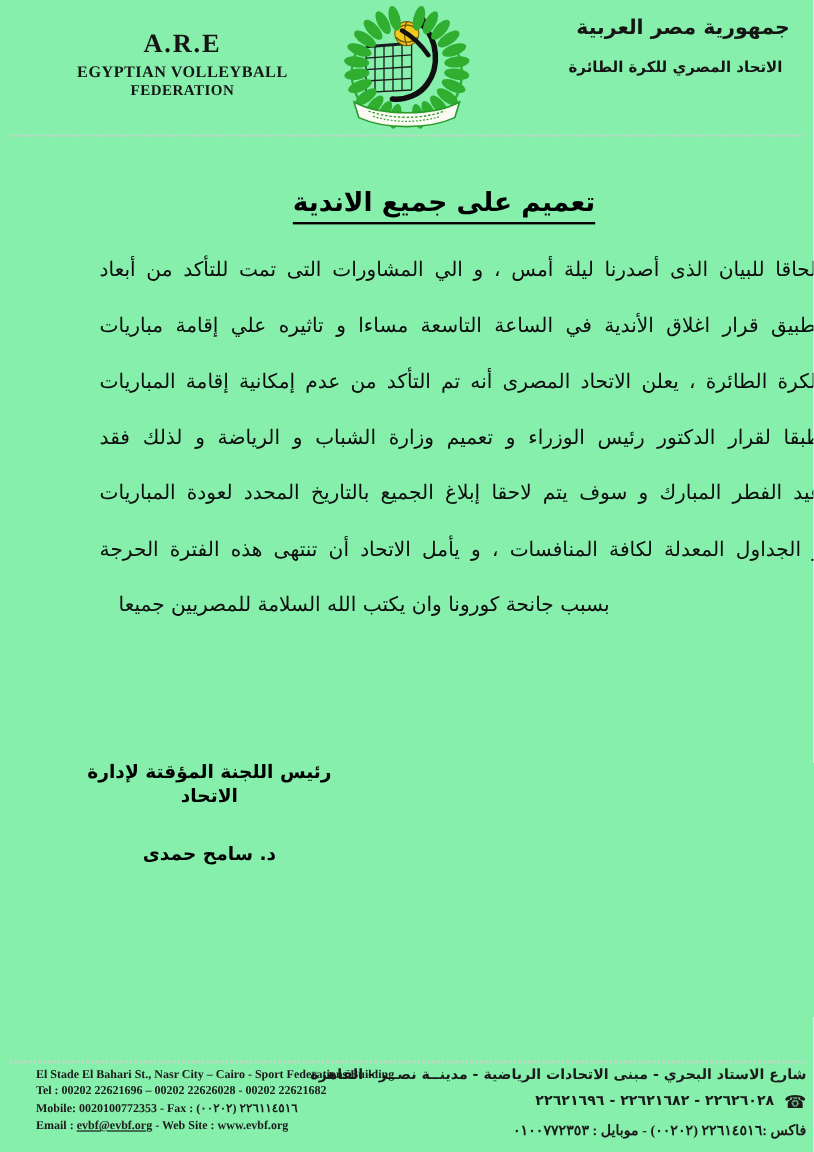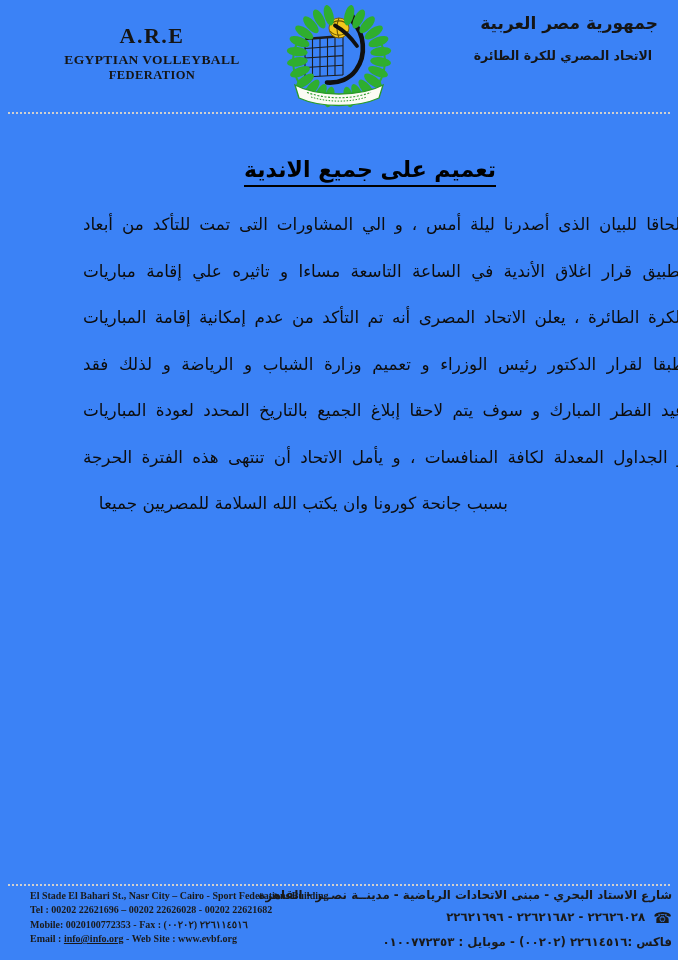--- a/index.html
+++ b/index.html
@@ -1,17 +1,17 @@
 <!DOCTYPE html>
 <html lang="ar"><head>
 <meta charset="utf-8">
 <style>
   html,body{margin:0;padding:0;background:#ffffff;}
   .page{
-    position:relative;width:678px;height:960px;margin:0 auto;background:#3b82f6;
+    position:relative;width:678px;height:960px;margin:0 auto;background:#86efac;
     font-family:"DejaVu Sans",sans-serif;color:#111;overflow:hidden;
   }
   
   .hdr-eng{
     position:absolute;left:52px;top:24px;width:200px;text-align:center;
     font-family:"Liberation Serif",serif;font-weight:bold;color:#151515;
   }
   .hdr-eng .l1{font-size:22px;letter-spacing:1.5px;line-height:24px;}
   .hdr-eng .l2{font-size:13.5px;letter-spacing:.4px;line-height:17px;margin-top:3px;}
   .hdr-eng .l3{font-size:12.5px;letter-spacing:.4px;line-height:15px;}
@@ -51,21 +51,21 @@
     position:absolute;left:30px;top:889px;width:330px;
     font-family:"Liberation Serif",serif;font-weight:bold;font-size:10px;
     line-height:14.4px;color:#1a1a1a;white-space:nowrap;
   }
   .ftr-eng .email{text-decoration:underline;}
   .ftr-ar{
     position:absolute;right:6px;top:888px;width:330px;text-align:right;direction:rtl;
     font-weight:bold;font-size:11.8px;line-height:15px;color:#1a1a1a;white-space:nowrap;
   }
   .ftr-ar .phones{margin-top:7px;}
-  .ftr-ar .faxline{margin-top:9px;}
+  .ftr-ar .faxline{margin-top:9px;font-family:Liberation Serif, serif;}
   .phone-glyph{font-size:15px;vertical-align:-2px;margin-left:4px;}
 </style>
 </head>
 <body>
 
 <div class="page">
 
   <div class="hdr-eng">
     <div class="l1">A.R.E</div>
     <div class="l2">EGYPTIAN VOLLEYBALL</div>
@@ -152,30 +152,34 @@
   <div class="body-text">
     <div class="ln">الحاقا للبيان الذى أصدرنا ليلة أمس ، و الي المشاورات التى تمت للتأكد من أبعاد</div>
     <div class="ln">تطبيق  قرار اغلاق الأندية في الساعة التاسعة مساءا  و تاثيره علي إقامة مباريات</div>
     <div class="ln">الكرة الطائرة  ، يعلن الاتحاد المصرى أنه تم التأكد من عدم إمكانية إقامة المباريات</div>
     <div class="ln">طبقا لقرار الدكتور رئيس الوزراء و تعميم وزارة الشباب و الرياضة و لذلك فقد</div>
     <div class="ln">عيد الفطر المبارك و سوف يتم لاحقا  إبلاغ الجميع بالتاريخ  المحدد لعودة المباريات</div>
     <div class="ln">و الجداول المعدلة لكافة المنافسات ، و يأمل  الاتحاد أن تنتهى هذه الفترة الحرجة</div>
     <div class="ln last">بسبب جانحة كورونا وان يكتب الله السلامة للمصريين جميعا باذن الله .</div>
   </div>
 
+  <div class="signature">
+    <div class="role">رئيس اللجنة المؤقتة لإدارة الاتحاد</div>
+    <div class="name">د. سامح حمدى</div>
+  </div>
 
   <div class="sep bottom"></div>
 
   <div class="ftr-eng">
     <div>El Stade El Bahari St., Nasr City – Cairo - Sport Federations Building</div>
     <div>Tel : 00202 22621696 – 00202 22626028 - 00202 22621682</div>
     <div>Mobile: 0020100772353  -  Fax : (٠٠٢٠٢) ٢٢٦١١٤٥١٦</div>
     <div>
       <span>Email :</span>
-      <span class="email">info@info.org</span>
+      <span class="email">evbf@evbf.org</span>
       <span> -  Web Site : www.evbf.org</span>
     </div>
   </div>
 
   <div class="ftr-ar">
     <div>شارع الاستاد البحري - مبنى الاتحادات الرياضية - مدينــة نصــر - القاهرة</div>
     <div class="phones">
       <span class="phone-glyph">☎</span>
       <span>٢٢٦٢٦٠٢٨ - ٢٢٦٢١٦٨٢ - ٢٢٦٢١٦٩٦</span>
     </div>

